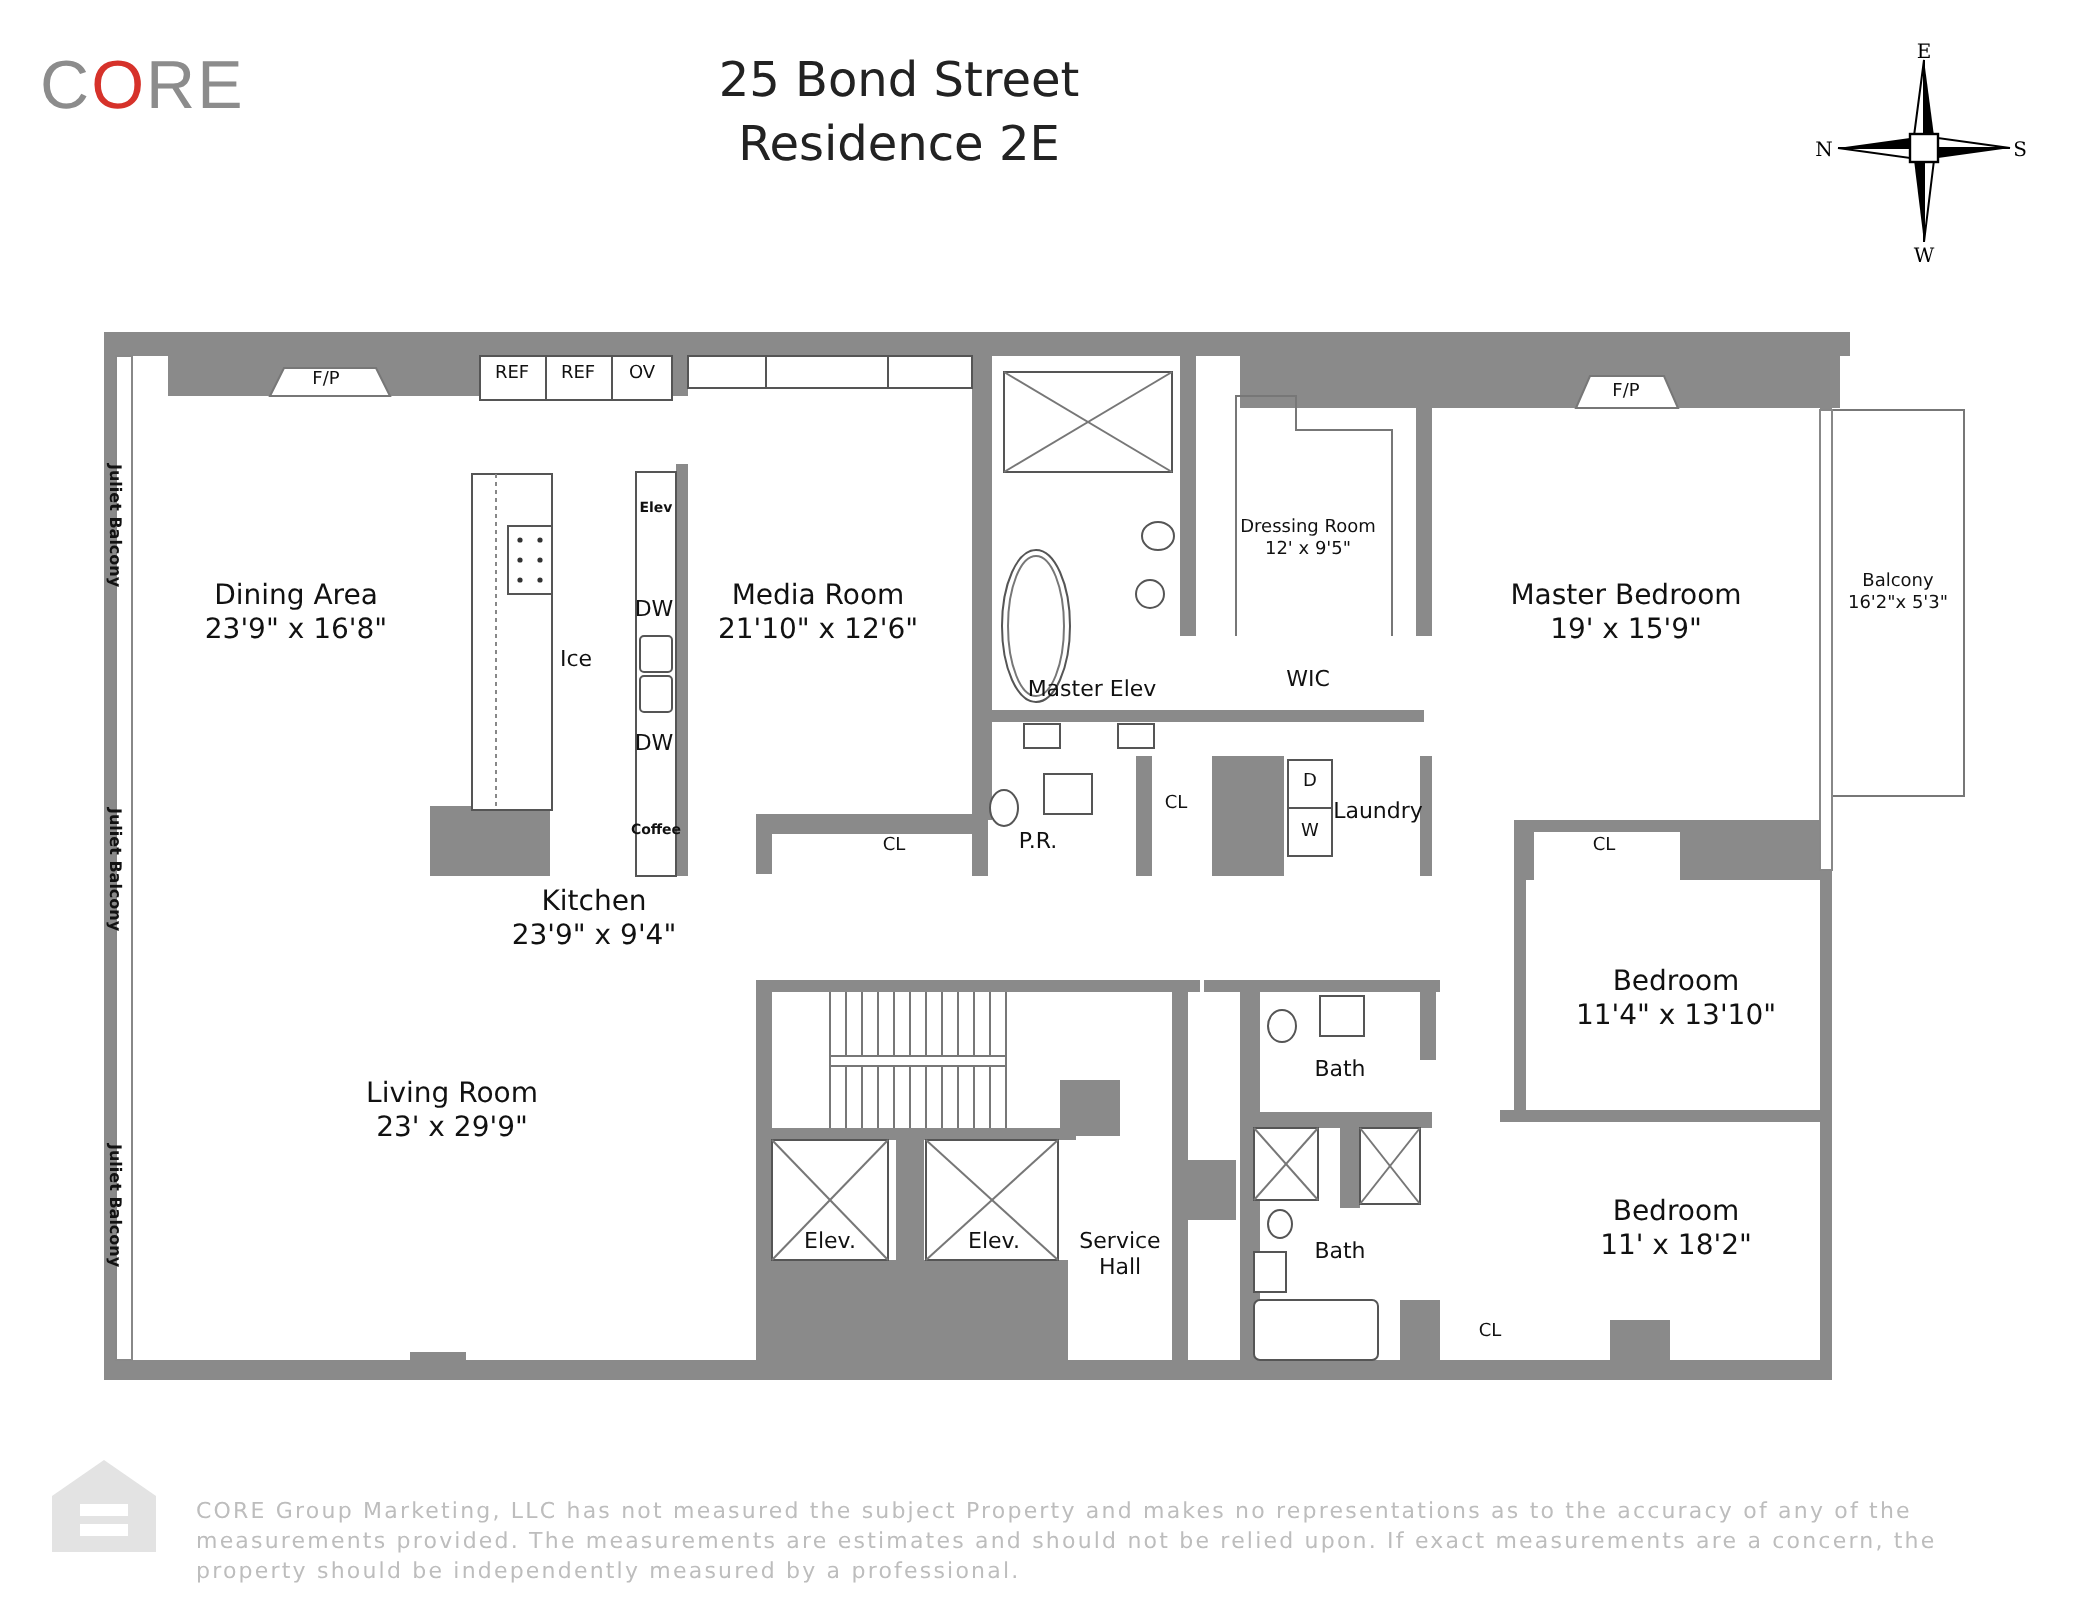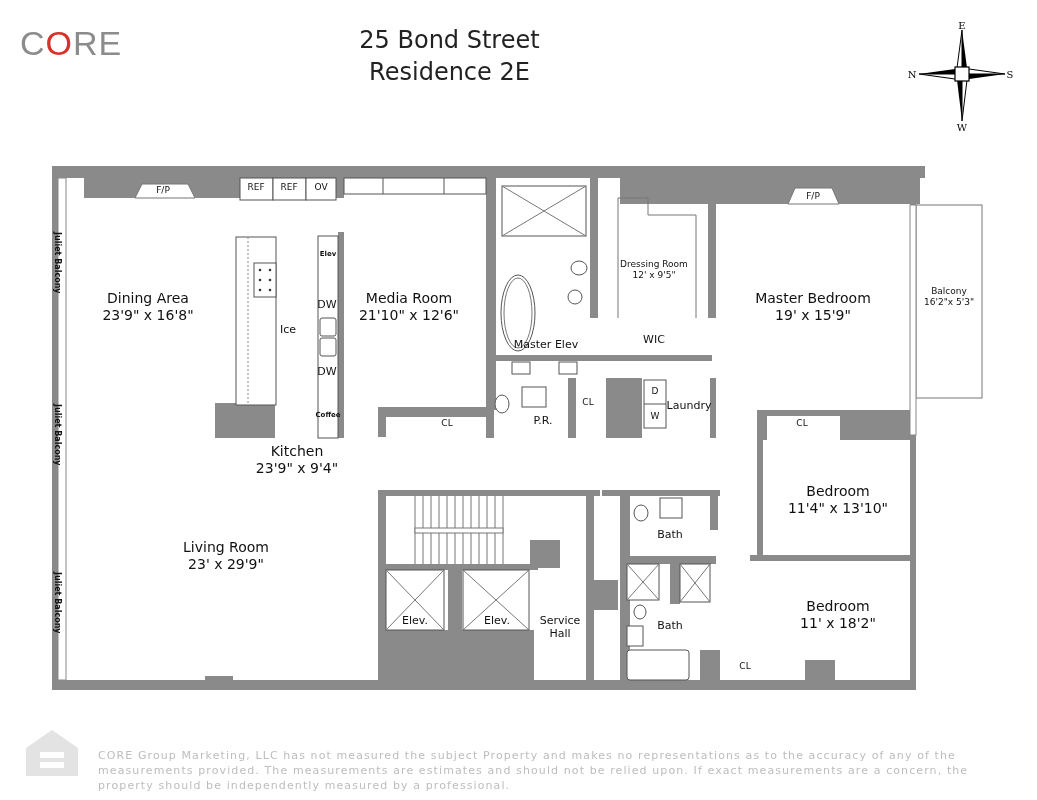--- a/index.html
+++ b/index.html
@@ -241,21 +241,21 @@
 <div class="lbl" style="left:838px;top:483px;">
   <div>Bedroom</div>
   <div>11'4" x 13'10"</div>
 </div>
 <div class="lbl" style="left:838px;top:598px;">
   <div>Bedroom</div>
   <div>11' x 18'2"</div>
 </div>
 <div class="lbl sm" style="left:670px;top:528px;">Bath</div>
 <div class="lbl sm" style="left:670px;top:619px;">Bath</div>
-<div class="lbl sm" style="left:519px;top:414px;margin-left:24px;">P.R.</div>
+<div class="lbl sm" style="left:519px;top:414px;">P.R.</div>
 <div class="lbl sm" style="left:689px;top:399px;">Laundry</div>
 <div class="lbl sm" style="left:560px;top:614px;white-space:normal;width:50px;">Service Hall</div>
 <div class="lbl sm" style="left:415px;top:614px;">Elev.</div>
 <div class="lbl sm" style="left:497px;top:614px;">Elev.</div>
 
 <svg class="eho" viewBox="0 0 56 50">
   <polygon points="28,2 2,20 2,48 54,48 54,20" fill="#e3e3e3"></polygon>
   <rect x="16" y="24" width="24" height="6" fill="#fff"></rect>
   <rect x="16" y="34" width="24" height="6" fill="#fff"></rect>
 </svg>

